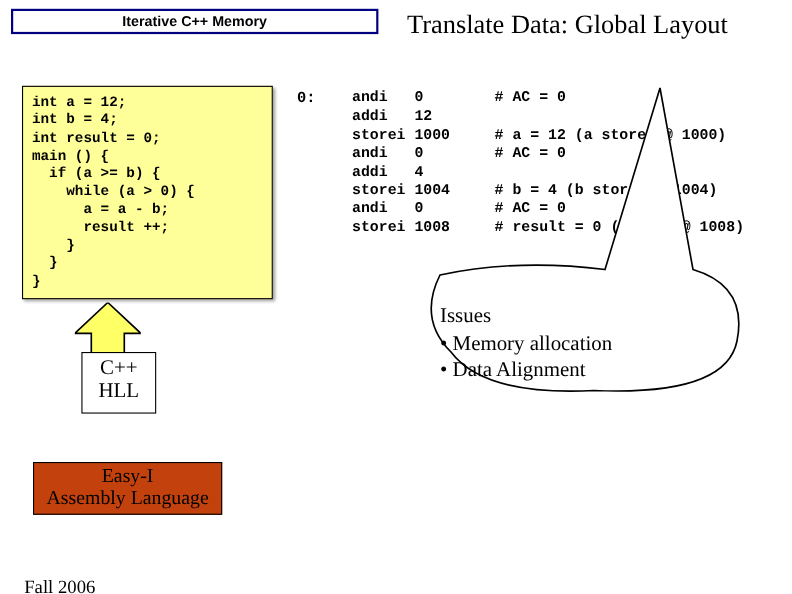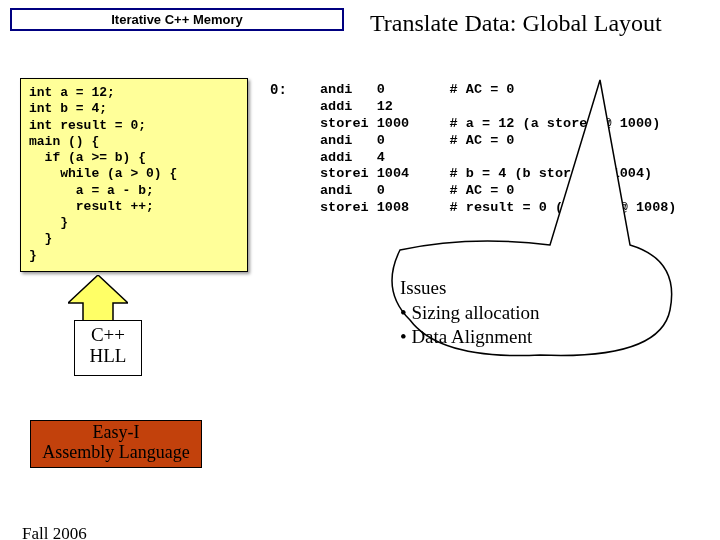--- a/index.html
+++ b/index.html
@@ -173,21 +173,21 @@
            Q 60 300 160 295
            Q 280 300 290 250
            Q 300 200 250 185
            L 220 20
            L 170 185
            Q 90 175 20 190 Z" fill="#ffffff" stroke="#000" stroke-width="1.5"></path>
 </svg>
 
 <div class="callout">
   <div class="head">Issues</div>
-  <div>• Sizing allocation</div>
+  <div>• Memory allocation</div>
   <div>• Data Alignment</div>
 </div>
 
 <div class="arrow-up">
   <svg viewBox="0 0 60 60">
     <polygon points="30,0 60,28 45,28 45,60 15,60 15,28 0,28" fill="#ffff66" stroke="#000" stroke-width="1.5"></polygon>
   </svg>
 </div>
 
 <div class="cpp-box">

